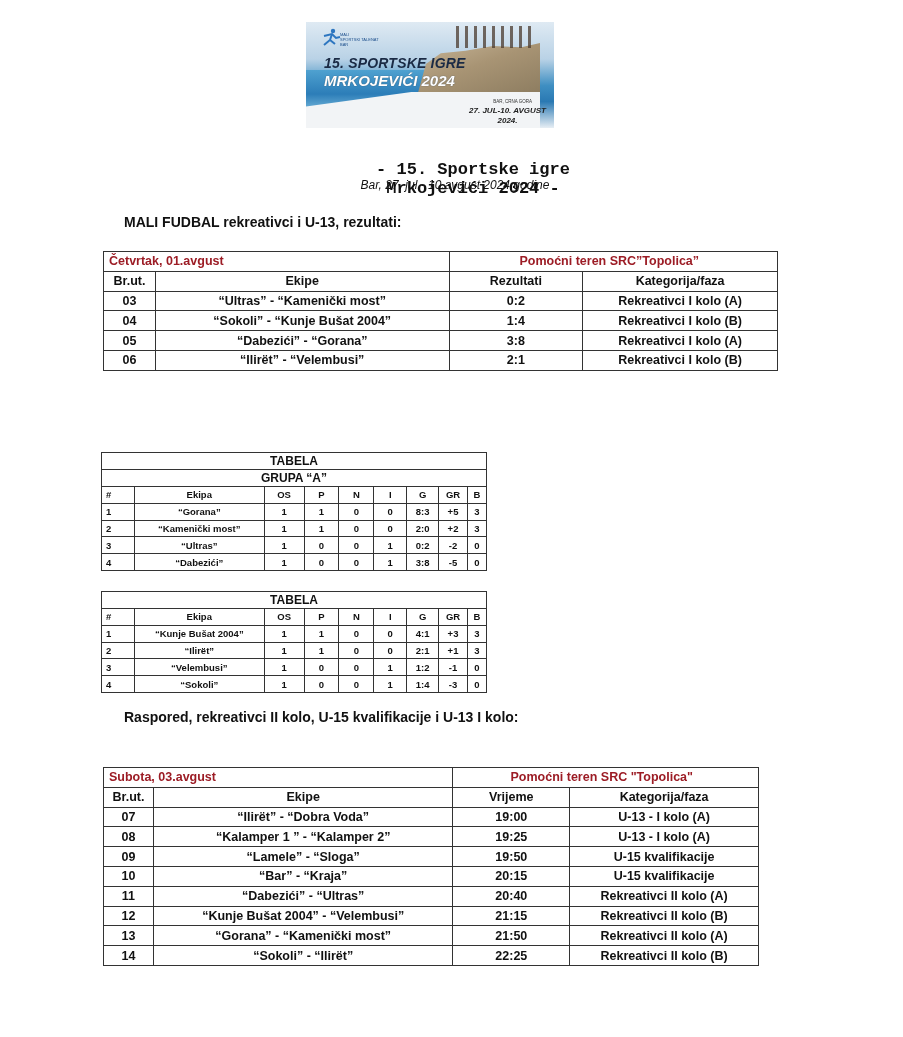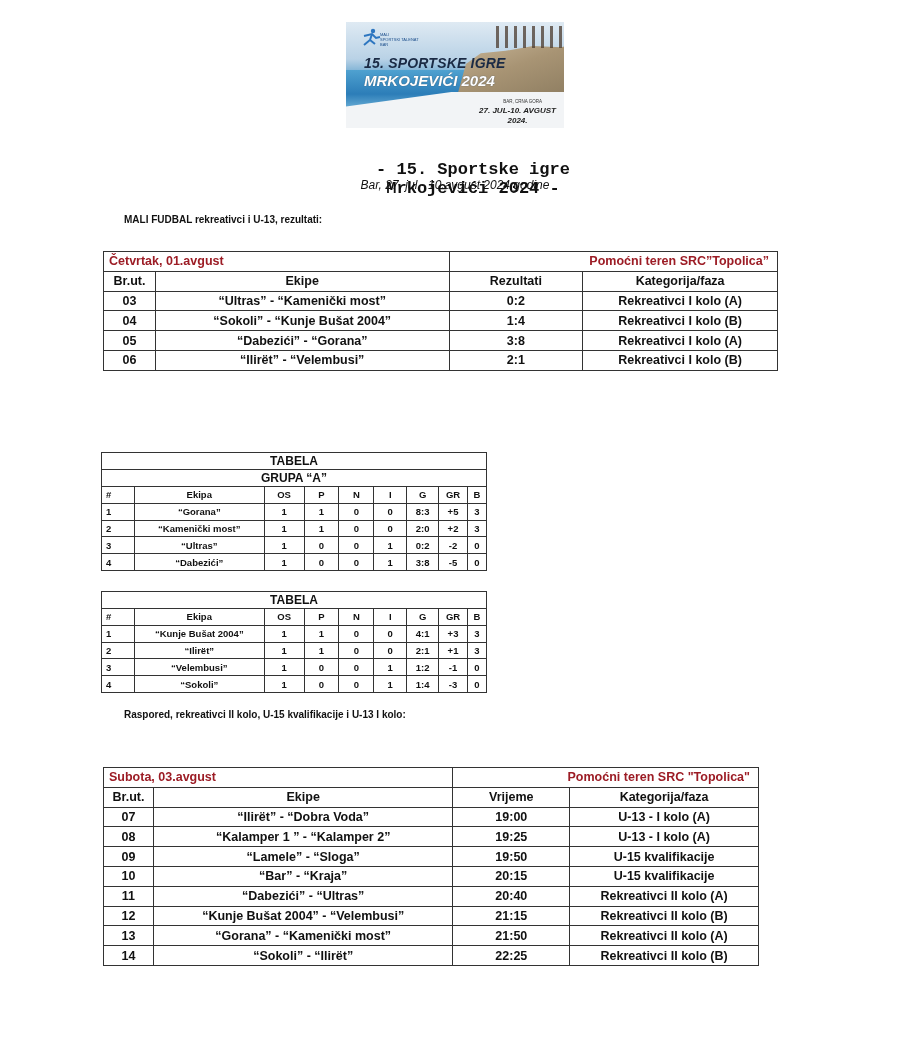--- a/index.html
+++ b/index.html
@@ -1,47 +1,47 @@
 <!DOCTYPE html>
 <html><head>
 <meta charset="utf-8">
 <style>
   * { box-sizing: border-box; margin: 0; padding: 0; }
   html, body { width: 903px; height: 1037px; background: #ffffff; overflow: hidden; }
   body { position: relative; font-family: "Liberation Sans", "DejaVu Sans", sans-serif; color: #111; }
 
   
-  .banner { position: absolute; left: 346px; top: 22px; width: 218px; height: 106px; overflow: hidden;
+  .banner { position: absolute; left: 306px; top: 22px; width: 248px; height: 106px; overflow: hidden;
     background: linear-gradient(180deg, #dfeaf3 0%, #b9d2e6 35%, #3f8fc2 60%, #2a79b3 75%, #e7eef4 100%); }
   .banner .sea { position: absolute; left: 0; top: 48px; width: 234px; height: 40px;
     background: linear-gradient(180deg, #4fa1d0 0%, #2c7db8 60%, #6fb2d8 100%); }
   .banner .rock { position: absolute; left: 110px; top: 18px; width: 124px; height: 60px;
     background: linear-gradient(160deg, #c9b79a 0%, #a89474 45%, #8a7a5e 100%);
     clip-path: polygon(8% 40%, 20% 22%, 40% 18%, 62% 10%, 85% 12%, 100% 5%, 100% 100%, 0% 100%); }
   .banner .people { position: absolute; left: 150px; top: 4px; width: 80px; height: 22px;
     background: repeating-linear-gradient(90deg, #4a3a2e 0 3px, transparent 3px 9px); opacity: .75; }
   .banner .bottom { position: absolute; left: 0; top: 70px; width: 234px; height: 36px; background: #f2f4f6;
     clip-path: polygon(45% 0, 100% 0, 100% 100%, 0 100%, 0 40%); }
   .banner .logo { position: absolute; left: 14px; top: 6px; width: 22px; height: 18px; }
   .banner .logo-text { position: absolute; left: 34px; top: 10px; font-size: 4px; color: #1d4f8c; line-height: 5px; }
   .banner .t1 { position: absolute; left: 18px; top: 33px; font-size: 14px; font-weight: bold; color: #1a2a44; letter-spacing: .2px; font-style: italic; }
   .banner .t2 { position: absolute; left: 18px; top: 50px; font-size: 15px; font-weight: bold; color: #ffffff; font-style: italic; text-shadow: 0 0 1px #345; }
   .banner .loc { position: absolute; right: 22px; top: 77px; font-size: 4.5px; color: #333; }
   .banner .dates { position: absolute; right: 8px; top: 84px; font-size: 8px; font-weight: bold; color: #222; text-align: center; line-height: 10px; font-style: italic; }
 
   .heading { position: absolute; left: 0; width: 903px; text-align: center; }
   .h-main { top: 160px; left: 348px; width: 250px; font-size: 17px; font-weight: bold; font-family: Liberation Mono, monospace; }
   .h-sub { top: 178px; left: 330px; width: 250px; font-size: 12px; font-style: italic; }
-  .section { position: absolute; font-size: 10px; font-weight: bold; }
+  .section { position: absolute; font-size: 14px; font-weight: bold; }
 
   table { position: absolute; border-collapse: collapse; }
   td { border: 1px solid #333; text-align: center; font-weight: bold; white-space: nowrap; overflow: hidden; padding: 0; }
   .red { color: #9c1c25; }
   .t-left { text-align: left; padding-left: 5px; }
-  .t-right { text-align: right; padding-right: 8px; }
+  .t-right { padding-right: 8px; }
 
   .matches td { font-size: 12.5px; height: 19.8px; }
   .stand td { font-size: 9.5px; height: 16.8px; }
   .stand .title td { font-size: 12px; height: 17px; }
   .stand td.num { text-align: left; padding-left: 4px; }
 </style>
 </head>
 <body>
 
 <div class="banner">

